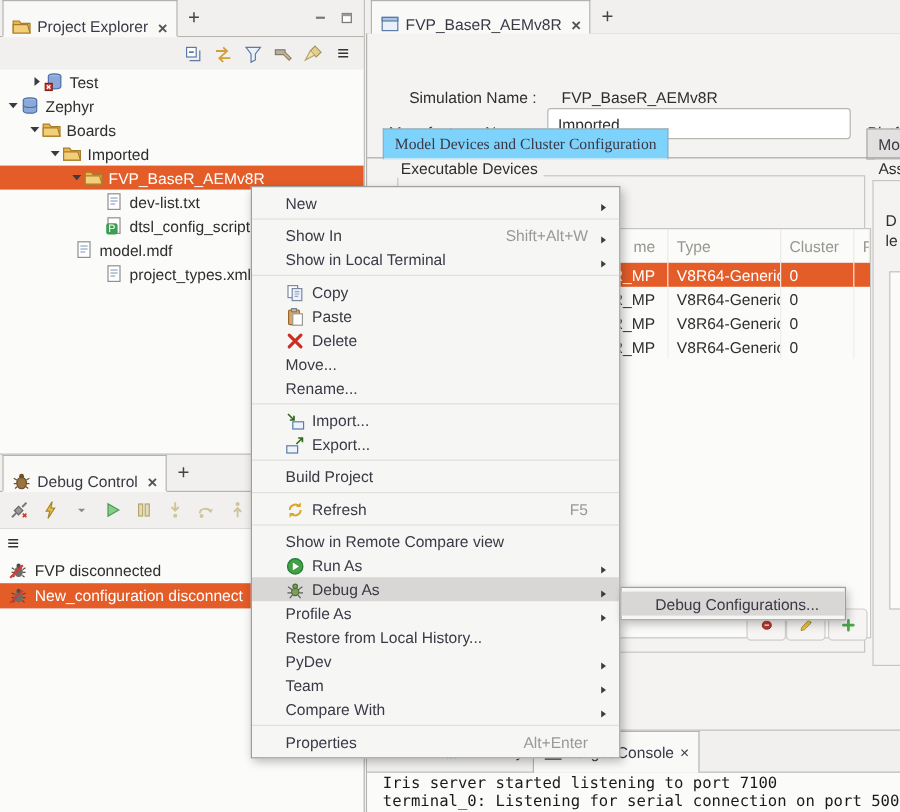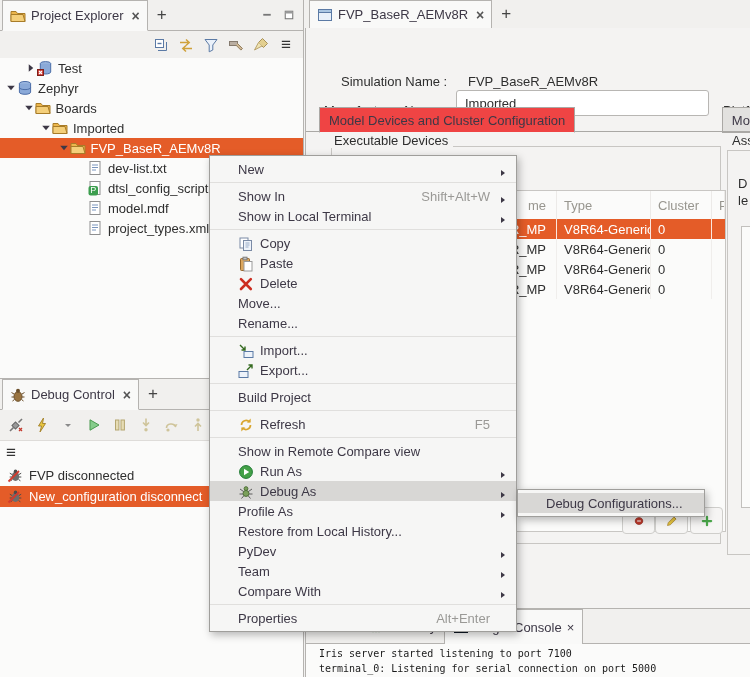--- a/index.html
+++ b/index.html
@@ -1,60 +1,60 @@
 <!DOCTYPE html>
 <html><head>
 <meta charset="utf-8">
 <style>
   html,body{margin:0;padding:0;}
   body{font-family:"Liberation Sans","DejaVu Sans",sans-serif;font-size:13px;color:#2e2e2e;}
   #screen{position:relative;width:750px;height:677px;background:#f2f1f0;overflow:hidden;}
   .abs{position:absolute;}
   .tabbar{background:#f1f0ee;border-bottom:1px solid #b5b3b0;display:flex;align-items:stretch;}
   .tab{display:flex;align-items:center;gap:5px;padding:0 7px;color:#3d3846;white-space:nowrap;}
-  .tab.sel{background:#f9f9f8;border:1px solid #b5b3b0;border-bottom:1px solid #f9f9f8;margin-bottom:-1px;}
+  .tab.sel{background:#f9f9f8;border:1px solid #b5b3b0;border-bottom:1px solid #f9f9f8;margin-bottom:-1px;align-items:flex-end;}
   .tab .close{color:#555;font-weight:bold;font-size:14px;line-height:1;margin-left:3px;}
   .plusbtn{display:flex;align-items:center;padding:0 9px;font-size:17px;color:#444;}
   .winbtns{margin-left:auto;display:flex;align-items:center;gap:10px;padding-right:8px;}
   .toolbar{background:#f1f0ee;display:flex;align-items:center;}
   .tbtn{display:flex;align-items:center;justify-content:center;width:22px;height:22px;}
   .ic{display:inline-block;width:16px;height:16px;vertical-align:middle;}
   .ic svg{display:block;width:100%;height:100%;}
   .ic12{width:12px;height:12px;}
   
   .tree{background:#fbfbfa;}
   .trow{display:flex;align-items:center;height:20px;white-space:nowrap;}
   .trow .arrow{width:12px;height:12px;flex:none;}
   .trow.sel{background:#e45c28;color:#fff;}
   .trow .lbl{margin-left:5px;}
   
   .lrow{display:flex;align-items:center;height:21px;padding-left:7px;gap:6px;white-space:nowrap;}
   .lrow.sel{background:#e45c28;color:#fff;}
   
   .field{background:#fff;border:1px solid #b8b6b3;border-radius:3px;font-family:inherit;font-size:13px;color:#2e2e2e;padding:0 8px;}
   .subtab{position:absolute;top:0;height:24px;display:flex;align-items:center;padding:0 9px;background:#e2e1df;border:1px solid #aaa8a5;color:#3d3846;white-space:nowrap;}
-  .subtab.sel{background:#ef4444;border-bottom:1px solid #f4f3f2;z-index:2;}
+  .subtab.sel{background:#7dd3fc;border-bottom:1px solid #f4f3f2;z-index:2;font-family:Liberation Serif, serif;}
   .groupbox{border:1px solid #c8c6c3;}
   
   .cell{position:absolute;display:flex;align-items:center;overflow:hidden;white-space:nowrap;}
   .hdr{color:#98968f;}
   .rowband{position:absolute;left:0;right:0;height:20px;}
   .rowband.sel{background:#e45c28;color:#fff;}
   .sqbtn{position:absolute;width:31px;height:25px;background:#f6f5f4;border:1px solid #cfcecb;border-radius:4px;display:flex;align-items:center;justify-content:center;}
   
   .menu{background:#f6f6f5;border:1px solid #9f9e9b;box-shadow:2px 3px 8px rgba(0,0,0,.28);z-index:50;padding:3px 0;}
   .mitem{display:flex;align-items:center;height:20px;padding:0 10px 0 28px;color:#3d3846;position:relative;white-space:nowrap;}
   .mitem .mic{width:16px;height:16px;margin-right:6px;flex:none;}
   .mitem .accel{margin-left:auto;color:#9a9996;padding-right:16px;}
   .mitem .subarrow{position:absolute;right:9px;top:6px;width:8px;height:8px;}
   .mitem.hl{background:#d8d7d5;}
   .msep{height:7px;display:flex;align-items:center;}
   .msep div{height:1px;background:#e0dfdd;width:100%;}
   
-  .mono{font-family:"DejaVu Sans Mono","Liberation Mono",monospace;font-size:10px;color:#1a1a1a;line-height:15px;white-space:pre;}
+  .mono{font-family:"DejaVu Sans Mono","Liberation Mono",monospace;font-size:13px;color:#1a1a1a;line-height:15px;white-space:pre;}
   .ctab{display:flex;align-items:center;gap:5px;height:100%;padding:0 8px;color:#3d3846;white-space:nowrap;}
   .ctab.sel{background:#f9f9f8;border-left:1px solid #b5b3b0;border-top:1px solid #b5b3b0;border-right:1px solid #b5b3b0;}
 </style>
 </head>
 <body>
 
 <div id="screen">
 
   <div class="abs" style="left:0;top:0;width:303px;height:378px;border-right:1px solid #b5b3b0;">
     <div class="tabbar" style="height:30px;padding-left:2px;">
@@ -215,21 +215,21 @@
           <span class="arrow"></span>
           <span class="ic ">
             <svg viewBox="0 0 16 16" xmlns="http://www.w3.org/2000/svg">
               <rect x="3" y="1.5" width="10" height="13" fill="#fff" stroke="#8f8f8f"></rect>
               <rect x="1.5" y="6" width="9.5" height="9.5" rx="2" fill="#3c9e4e"></rect>
               <text x="6.2" y="13.4" font-size="9" font-family="Liberation Sans" fill="#fff" text-anchor="middle">P</text>
             </svg>
           </span>
           <span class="lbl">dtsl_config_script.p</span>
         </div>
-        <div class="trow" style="padding-left: 75px;">
+        <div class="trow" style="padding-left: 50px;">
           <span class="arrow"></span>
           <span class="ic ">
             <svg viewBox="0 0 16 16" xmlns="http://www.w3.org/2000/svg">
               <rect x="3" y="1.5" width="10" height="13" fill="#fff" stroke="#8f8f8f"></rect>
               <path d="M5 5h6M5 7.5h6M5 10h4" stroke="#7a95bd" stroke-width="1"></path>
             </svg>
           </span>
           <span class="lbl">model.mdf</span>
         </div>
         <div class="trow" style="padding-left: 75px;">

